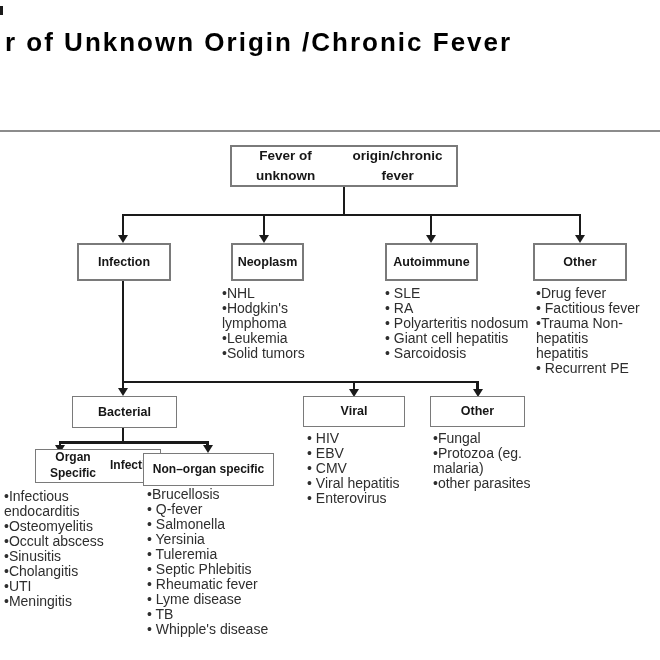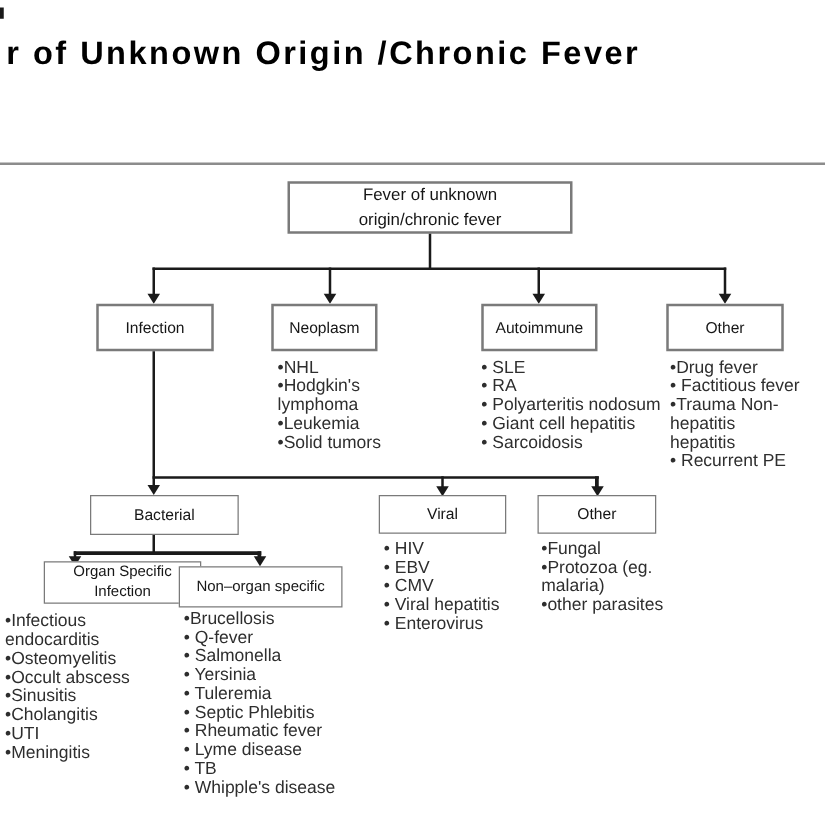--- a/index.html
+++ b/index.html
@@ -9,22 +9,22 @@
   }
   .page-title{
     position:absolute;left:5px;top:27px;
     font-size:26px;font-weight:bold;letter-spacing:2px;
     color:#000000;white-space:nowrap;
   }
   .corner-mark{position:absolute;left:0;top:6px;width:3px;height:9px;background:#1a1a1a;}
   .divider{position:absolute;left:0;top:130px;width:660px;height:2px;background:#8c8c8c;}
   .node{
     position:absolute;background:#fff;border:2px solid #7a7a7a;
-    display:flex;flex-direction:column;align-items:center;justify-content:center;
-    text-align:center;font-weight:normal;color:#161616;box-sizing:border-box;
+    display:flex;flex-direction:row;align-items:center;justify-content:center;
+    text-align:center;font-weight:bold;color:#161616;box-sizing:border-box;
   }
   .node .ln{line-height:1.45;}
   .root-node{font-size:13.5px;}
   .cat-node{font-size:12.5px;}
   .sub-node{font-size:12.5px;border-width:1.5px;}
   .leaf-node{font-size:12px;border-width:1.5px;}
   .h-line{position:absolute;height:2.5px;background:#1a1a1a;}
   .v-line{position:absolute;width:2.5px;background:#1a1a1a;}
   .arrow-down{
     position:absolute;width:0;height:0;
@@ -58,21 +58,21 @@
   <div class="v-line" style="left:262.75px;top:213.5px;height:22px;"></div>
   <div class="arrow-down" style="left:259px;top:235px;"></div>
   <div class="v-line" style="left:429.75px;top:213.5px;height:22px;"></div>
   <div class="arrow-down" style="left:426px;top:235px;"></div>
   <div class="v-line" style="left:578.75px;top:213.5px;height:22px;"></div>
   <div class="arrow-down" style="left:575px;top:235px;"></div>
 
   <div class="node cat-node" style="left:77px;top:243px;width:94px;height:38px;">
     <div class="ln">Infection</div>
   </div>
-  <div class="node cat-node" style="left:217px;top:243px;width:85px;height:38px;">
+  <div class="node cat-node" style="left:231px;top:243px;width:73px;height:38px;">
     <div class="ln">Neoplasm</div>
   </div>
   <div class="node cat-node" style="left:385px;top:243px;width:93px;height:38px;">
     <div class="ln">Autoimmune</div>
   </div>
   <div class="node cat-node" style="left:533px;top:243px;width:94px;height:38px;">
     <div class="ln">Other</div>
   </div>
 
   <div class="blist" style="left:222px;top:286px;">
@@ -99,21 +99,21 @@
     </div>
 
   <div class="v-line" style="left:121.75px;top:281px;height:108px;"></div>
   <div class="arrow-down" style="left:118px;top:388px;"></div>
   <div class="h-line" style="left:121.75px;top:380.5px;width:357px;"></div>
   <div class="v-line" style="left:352.75px;top:380.5px;height:10px;"></div>
   <div class="arrow-down" style="left:349px;top:389px;"></div>
   <div class="v-line" style="left:476.25px;top:380.5px;height:10px;"></div>
   <div class="arrow-down" style="left:472.5px;top:389px;"></div>
 
-  <div class="node sub-node" style="left:72px;top:396px;width:119px;height:32px;">
+  <div class="node sub-node" style="left:72px;top:396px;width:105px;height:32px;">
     <div class="ln">Bacterial</div>
   </div>
   <div class="node sub-node" style="left:303px;top:396px;width:102px;height:31px;">
     <div class="ln">Viral</div>
   </div>
   <div class="node sub-node" style="left:430px;top:396px;width:95px;height:31px;">
     <div class="ln">Other</div>
   </div>
 
   <div class="blist" style="left:307px;top:431px;">

